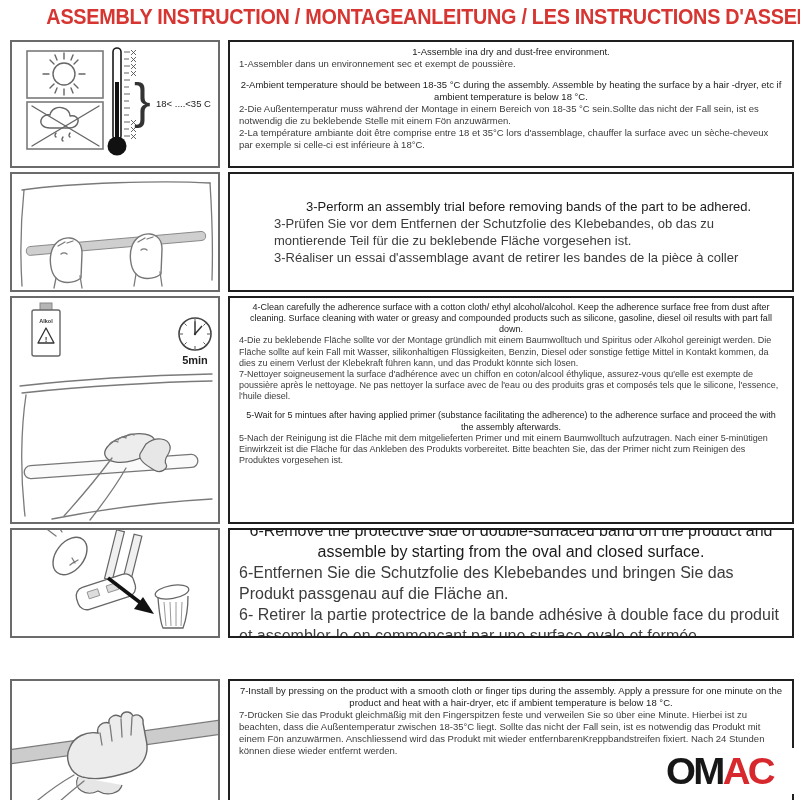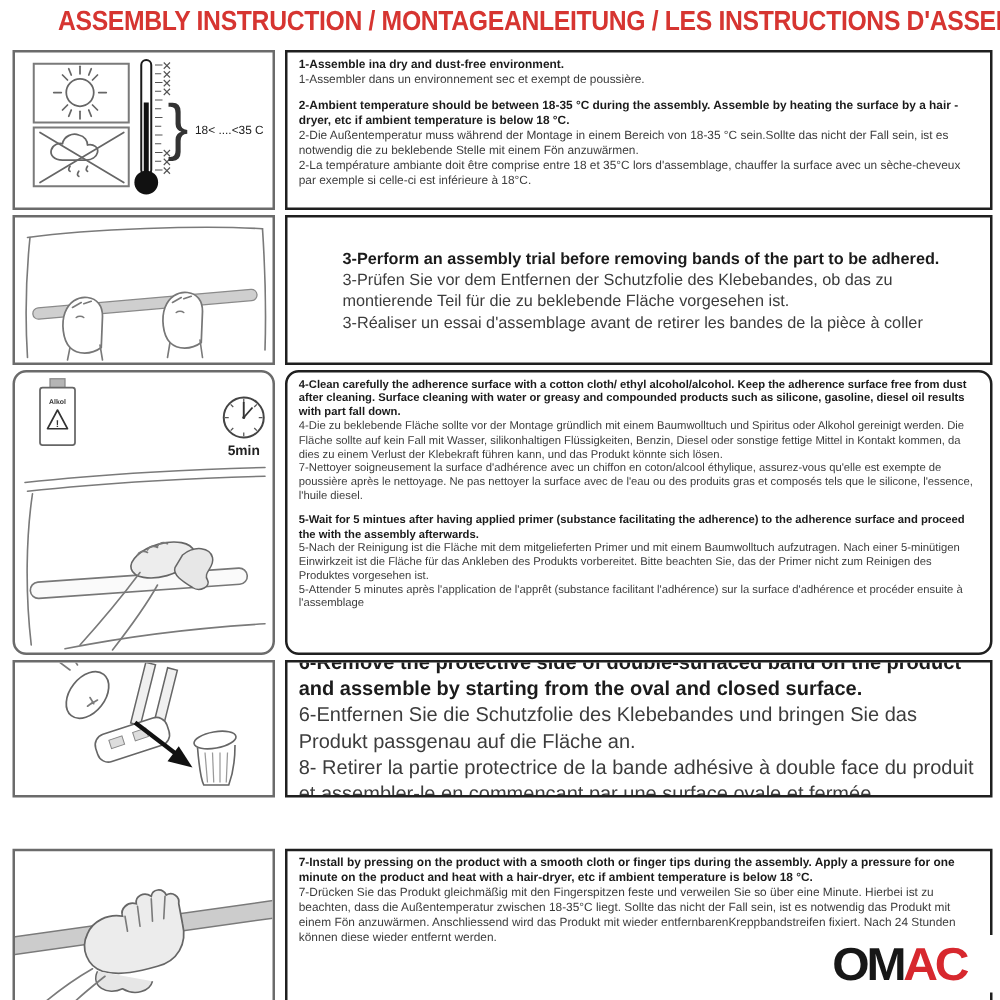--- a/index.html
+++ b/index.html
@@ -17,27 +17,27 @@
   }
   .ibox{
     position:absolute;left:10px;width:210px;border:2px solid #6b6b6b;
     background:#fff;box-sizing:border-box;overflow:hidden;
   }
   .tbox{
     position:absolute;left:228px;width:566px;border:2px solid #1f1f1f;
     background:#fff;box-sizing:border-box;padding:4px 9px;overflow:hidden;
   }
   .tbox p{margin:0;}
-  .en{font-weight:bold;color:#1b1b1b;}
+  .en{font-weight:normal;color:#1b1b1b;text-align:center;}
   .de,.fr{font-weight:normal;color:#3c3c3c;}
   .step + .step{margin-top:9px;}
   
   .r1{top:40px;height:128px;}
   .r2{top:172px;height:120px;}
-  .r3{top:296px;height:228px;border-radius:11px;}
+  .r3{top:296px;height:228px;}
   .r4{top:528px;height:110px;}
   .r5{top:679px;height:140px;}
   
   .t1{font-size:9.5px;line-height:1.26;}
   .t2{font-size:13px;line-height:1.32;display:flex;flex-direction:column;justify-content:center;padding-left:44px;}
   .t3{font-size:9px;line-height:1.24;}
   .t3 .step + .step{margin-top:8px;}
   .t4{font-size:16px;line-height:1.32;display:flex;flex-direction:column;justify-content:center;}
   .t5{font-size:9.5px;line-height:1.26;}
   svg.illu{display:block;}
@@ -219,21 +219,20 @@
 </div>
 <div class="tbox t3 r3">
   <div class="step">
     <p class="en">4-Clean carefully the adherence surface with a cotton cloth/ ethyl alcohol/alcohol. Keep the adherence surface free from dust after cleaning. Surface cleaning with water or greasy and compounded products such as silicone, gasoline, diesel oil results with part fall down.</p>
     <p class="de">4-Die zu beklebende Fläche sollte vor der Montage gründlich mit einem Baumwolltuch und Spiritus oder Alkohol gereinigt werden. Die Fläche sollte auf kein Fall mit Wasser, silikonhaltigen Flüssigkeiten, Benzin, Diesel oder sonstige fettige Mittel in Kontakt kommen, da dies zu einem Verlust der Klebekraft führen kann, und das Produkt könnte sich lösen.</p>
     <p class="fr">7-Nettoyer soigneusement la surface d'adhérence avec un chiffon en coton/alcool éthylique, assurez-vous qu'elle est exempte de poussière après le nettoyage. Ne pas nettoyer la surface avec de l'eau ou des produits gras et composés tels que le silicone, l'essence, l'huile diesel.</p>
   </div>
   <div class="step">
     <p class="en">5-Wait for 5 mintues after having applied primer (substance facilitating the adherence) to the adherence surface and proceed the with the assembly afterwards.</p>
     <p class="de">5-Nach der Reinigung ist die Fläche mit dem mitgelieferten Primer und mit einem Baumwolltuch aufzutragen. Nach einer 5-minütigen Einwirkzeit ist die Fläche für das Ankleben des Produkts vorbereitet. Bitte beachten Sie, das der Primer nicht zum Reinigen des Produktes vorgesehen ist.</p>
-    <p class="fr">5-Attender 5 minutes après l'application de l'apprêt (substance facilitant l'adhérence) sur la surface d'adhérence et procéder ensuite à l'assemblage</p>
   </div>
 </div>
 
 <div class="ibox r4">
   <svg class="illu" width="206" height="106" viewBox="0 0 206 106">
     <g transform="rotate(14 110 28)">
       <rect x="98" y="2" width="8" height="50" fill="#f0f0f0" stroke="#666" stroke-width="1.2"></rect>
       <rect x="116" y="2" width="8" height="50" fill="#f0f0f0" stroke="#666" stroke-width="1.2"></rect>
     </g>
     <g transform="rotate(-18 95 62)">
@@ -259,21 +258,21 @@
           <line x1="170" y1="72" x2="169" y2="96"></line>
       </g>
       <ellipse cx="160" cy="62" rx="17" ry="6.5" fill="#fff" stroke="#666" stroke-width="1.3" transform="rotate(-10 160 62)"></ellipse>
     </g>
   </svg>
 </div>
 <div class="tbox t4 r4">
   <div class="step">
     <p class="en">6-Remove the protective side of double-surfaced band on the product and assemble by starting from the oval and closed surface.</p>
     <p class="de">6-Entfernen Sie die Schutzfolie des Klebebandes und bringen Sie das Produkt passgenau auf die Fläche an.</p>
-    <p class="fr">8- Retirer la partie protectrice de la bande adhésive à double face du produit et assembler-le en commençant par une surface ovale et fermée.</p>
+    <p class="fr">6- Retirer la partie protectrice de la bande adhésive à double face du produit et assembler-le en commençant par une surface ovale et fermée.</p>
   </div>
 </div>
 
 <div class="ibox r5">
   <svg class="illu" width="206" height="124" viewBox="0 0 206 124">
     <g transform="rotate(-8 103 60)">
       <rect x="-8" y="54" width="222" height="14" rx="2" fill="#cccccc" stroke="#7a7a7a" stroke-width="1.2"></rect>
     </g>
     <g>
       <path d="M70,96 C58,92 52,78 58,66 C62,56 74,50 86,52 C84,46 90,40 97,42 C96,36 103,32 109,36 C110,30 118,29 121,35 C126,32 132,36 131,42 L134,58 C138,74 130,88 114,92 C100,96 84,100 70,96 Z" fill="#ececec" stroke="#666" stroke-width="1.4"></path>

